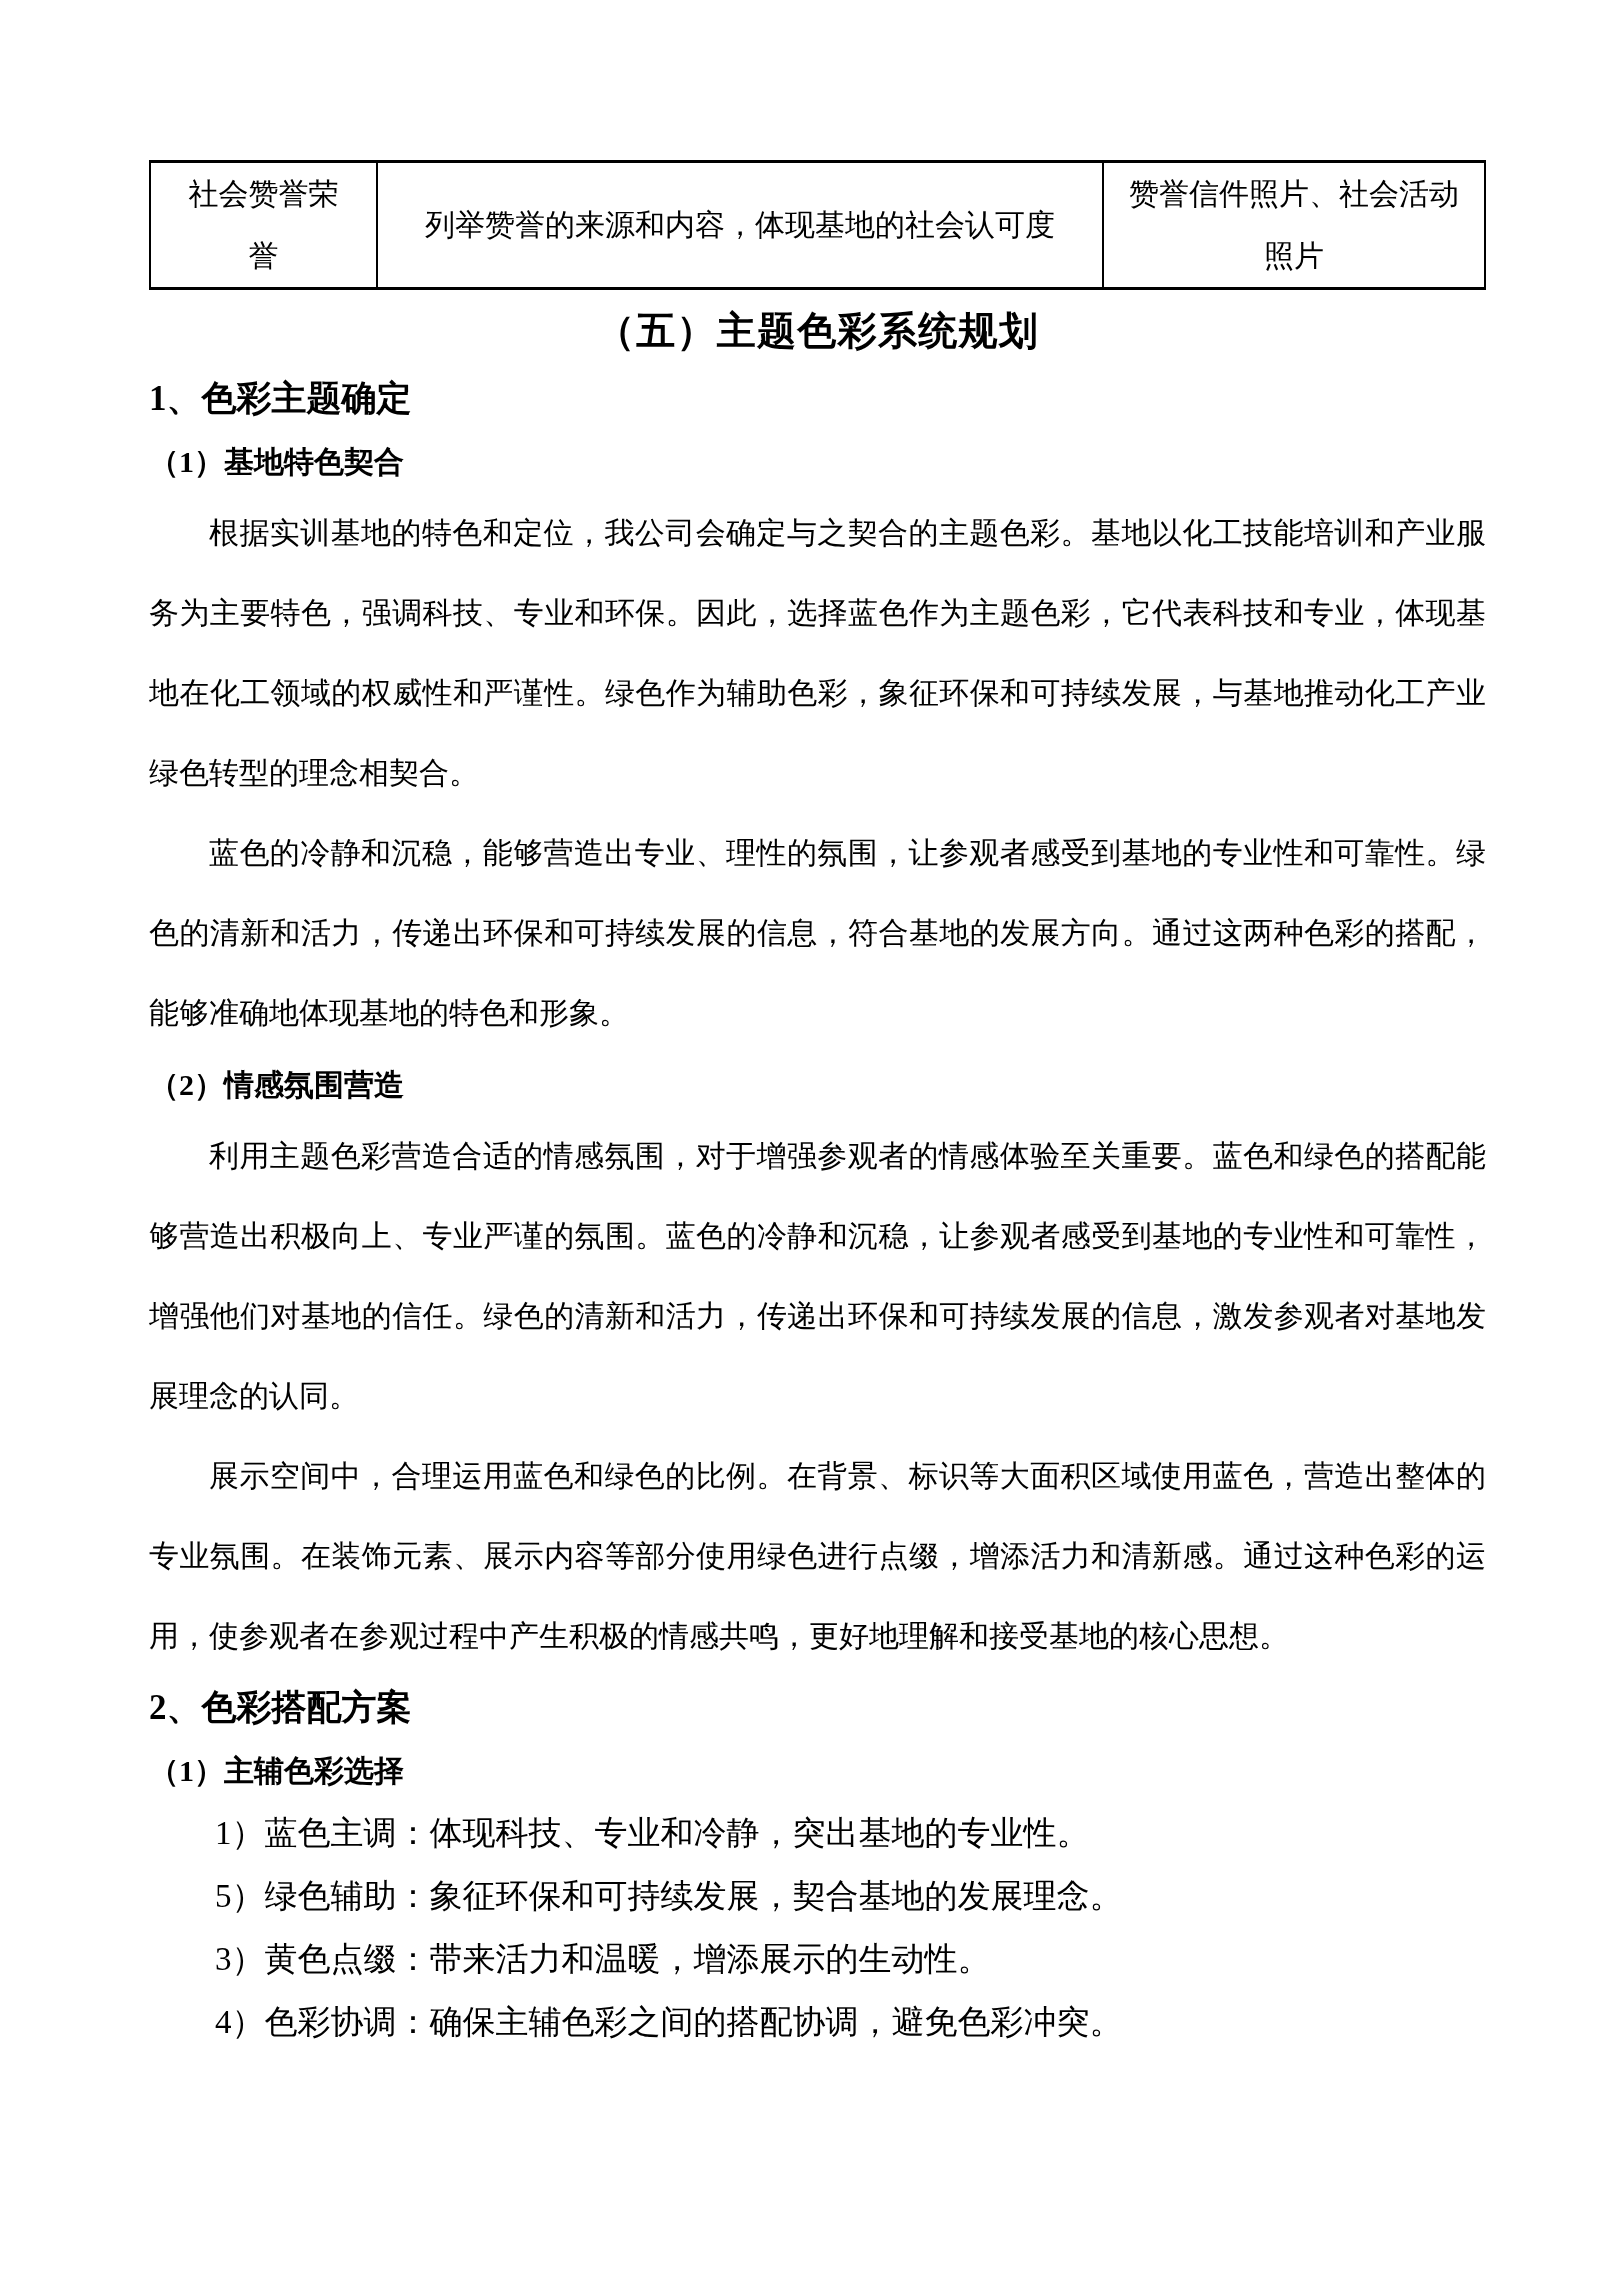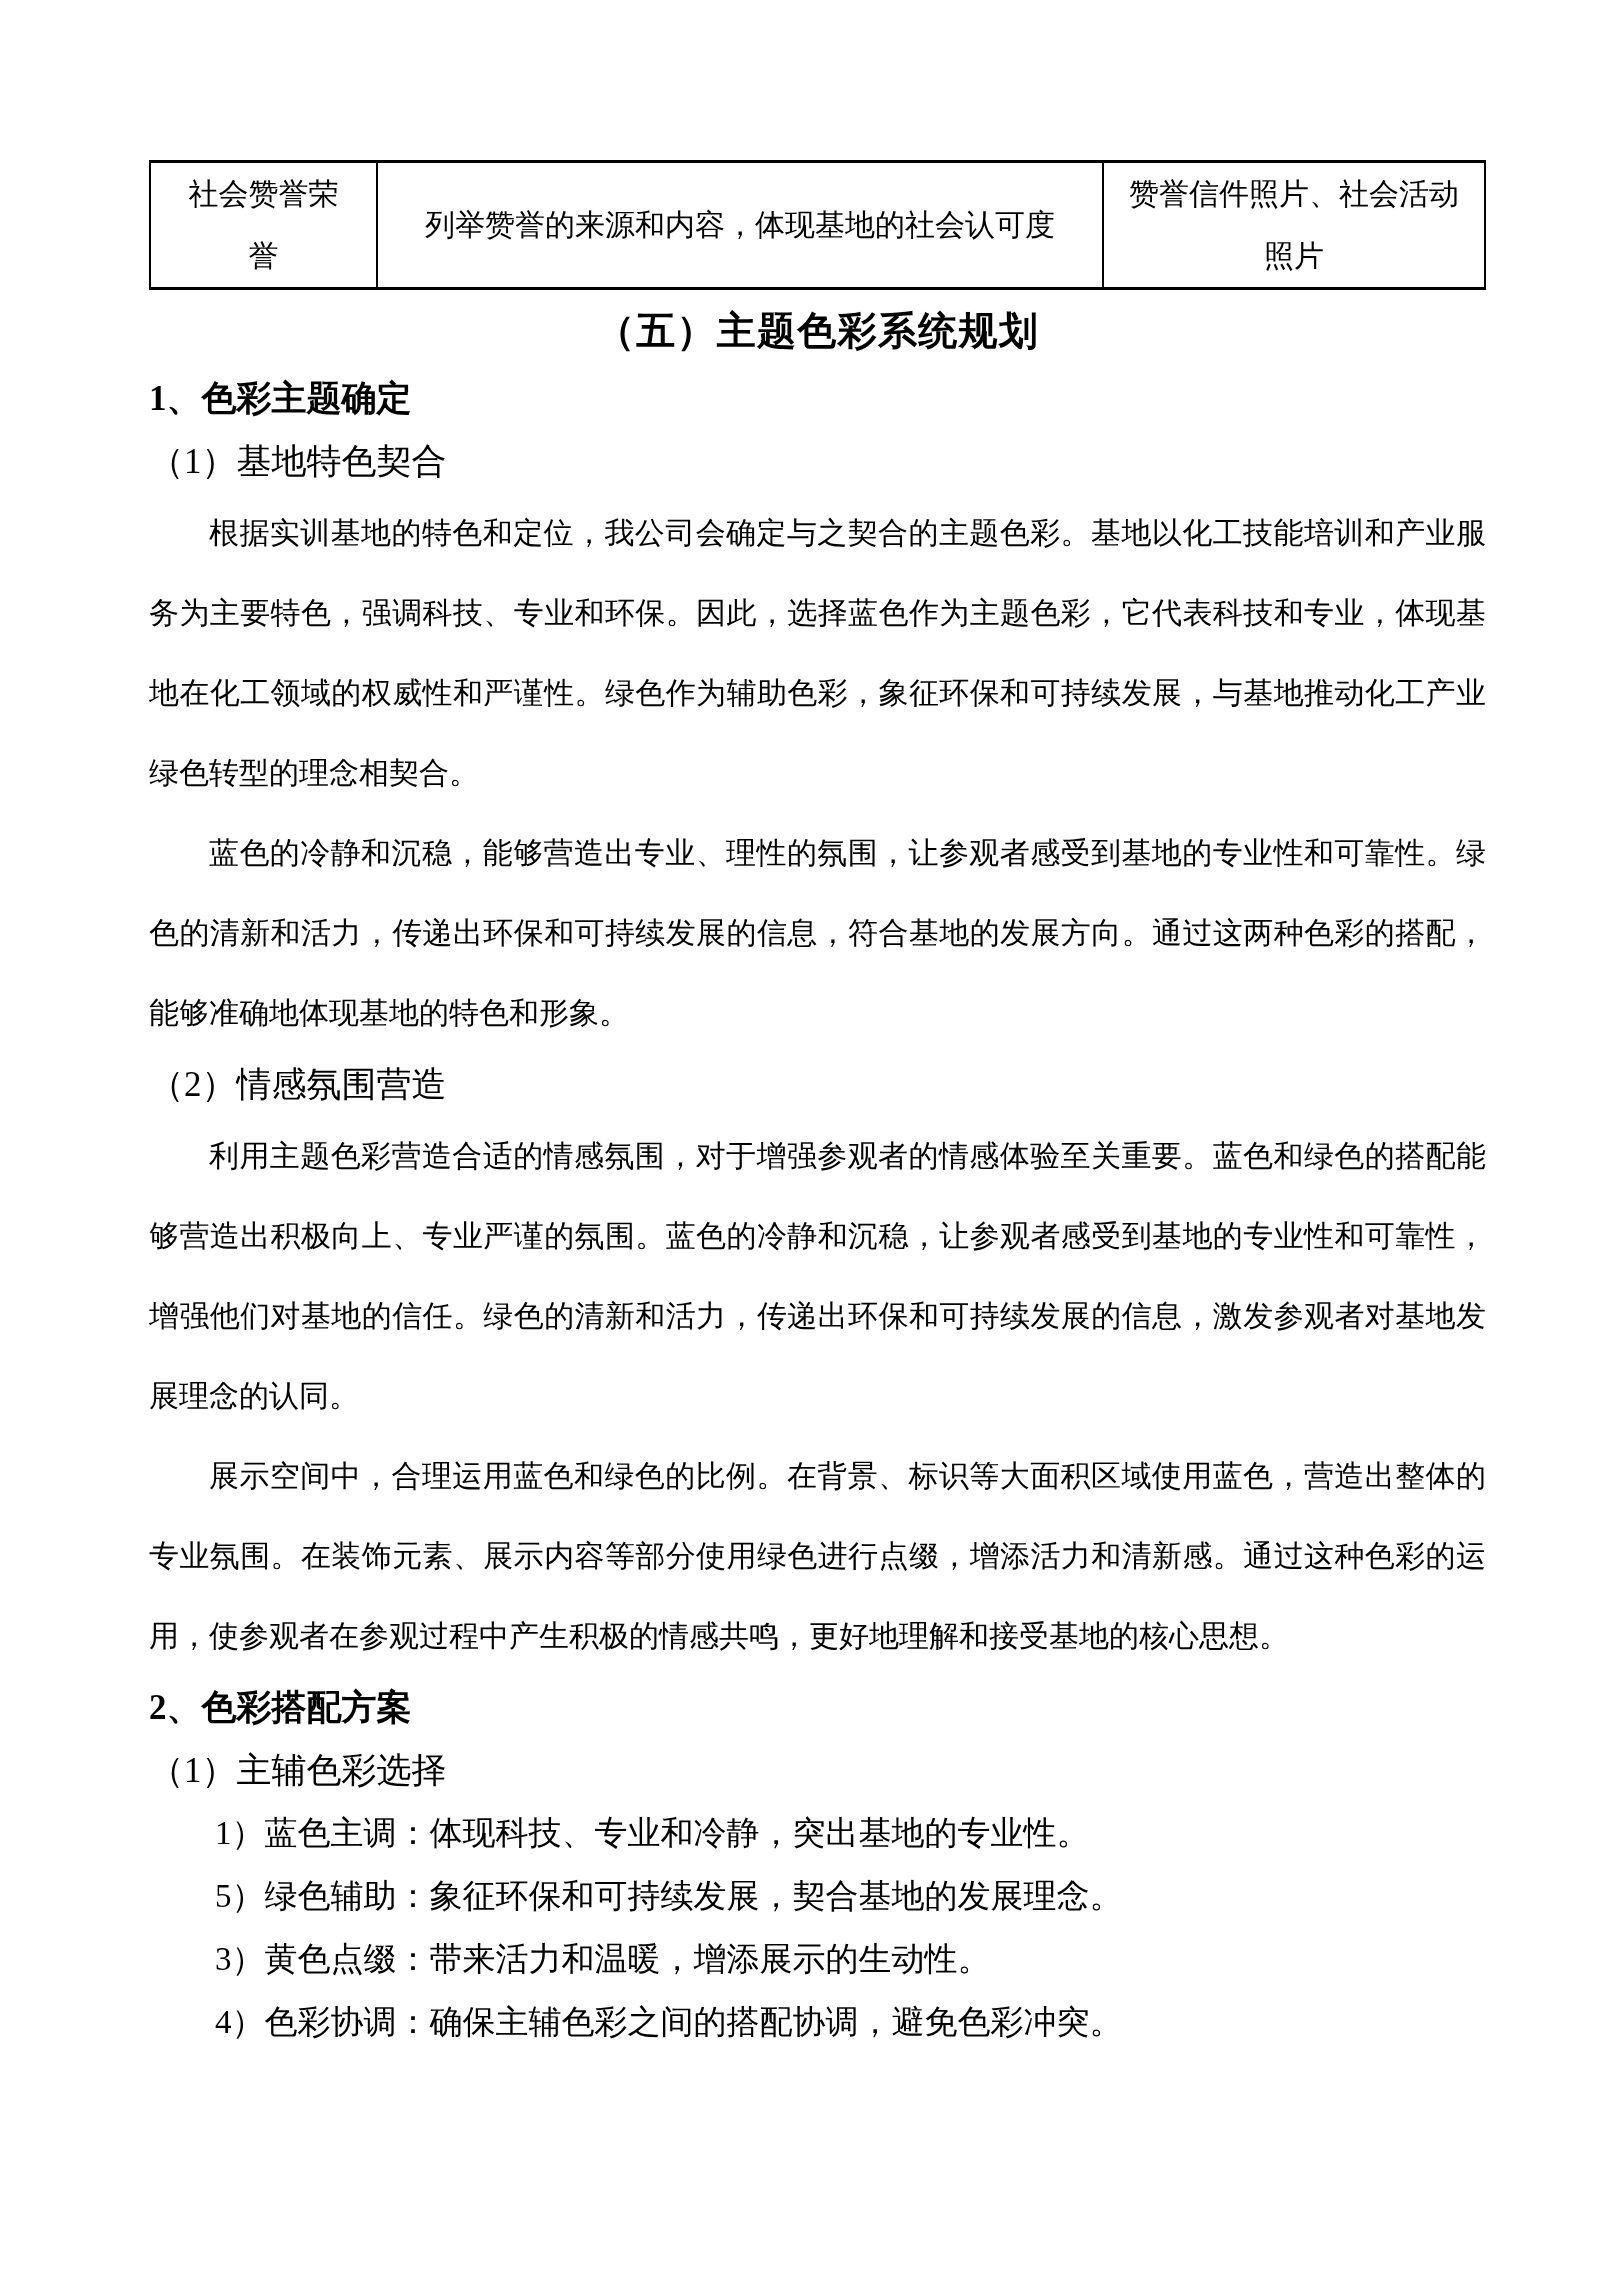--- a/index.html
+++ b/index.html
@@ -47,22 +47,22 @@
     margin-top: 3.9px;
     letter-spacing: 1.3px;
     text-align: center;
   }
   h2.sub {
     font-size: 35px;
     font-weight: bold;
     line-height: 63px;
   }
   h3.item {
-    font-size: 35px;
-    font-weight: normal;
+    font-size: 30px;
+    font-weight: bold;
     line-height: 63px;
   }
   
   p.body {
     font-size: 30px;
     line-height: 80px;
     text-align: justify;
     text-indent: 2em;
     word-break: break-all;
   }

